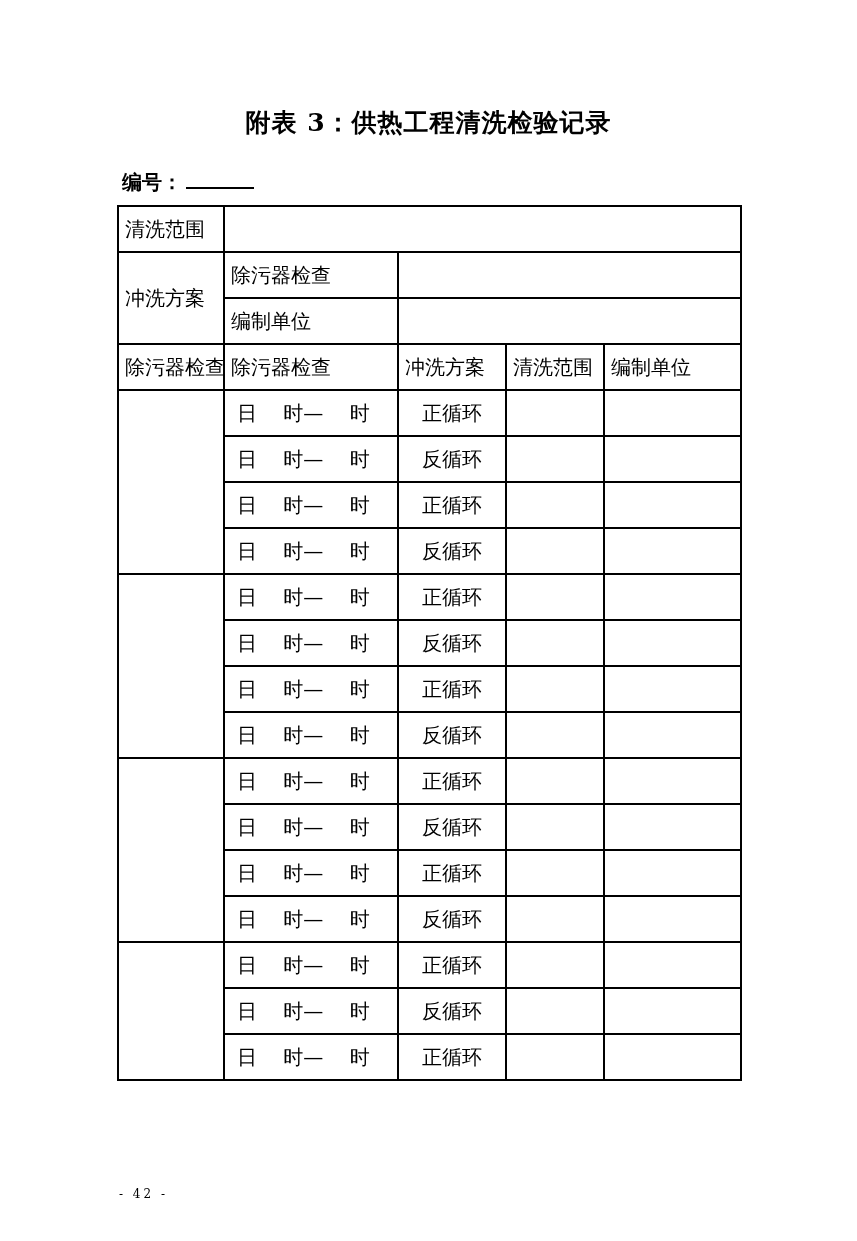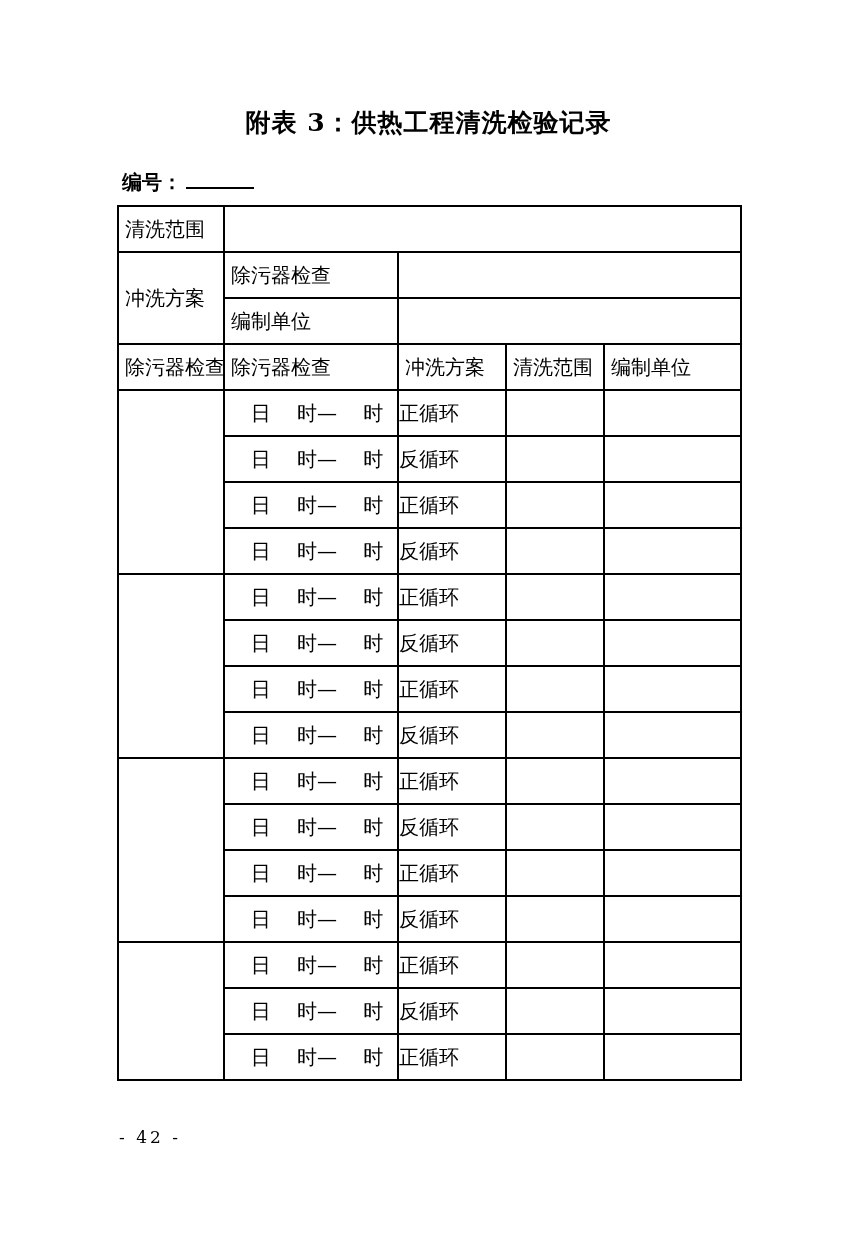--- a/index.html
+++ b/index.html
@@ -22,23 +22,23 @@
   .record-table {
     position: absolute; top: 205px; left: 117px;
     width: 623px; border-collapse: collapse; table-layout: fixed;
   }
   .record-table td {
     border: 2px solid #000;
     height: 46px; font-size: 20px; line-height: 24px;
     padding: 0 2px 0 6px; vertical-align: middle; text-align: left;
     overflow: hidden; white-space: nowrap;
   }
-  .record-table td.date  { text-align: center; padding: 0 0 0 12px; border-radius: 6px; }
-  .record-table td.cycle { text-align: left; padding: 0; }
-  .pagenum { position: absolute; top: 1127px; left: 119px; font-size: 17px; letter-spacing: 3px; }
+  .record-table td.date  { text-align: left; padding: 0 0 0 12px; border-radius: 6px; }
+  .record-table td.cycle { text-align: center; padding: 0; }
+  .pagenum { position: absolute; top: 1187px; left: 119px; font-size: 12px; letter-spacing: 3px; }
 </style>
 </head>
 <body>
 
 <div class="page">
 
   <div class="title">附表 3：供热工程清洗检验记录</div>
 
   <div class="doc-number">
     <span>编号：</span><span class="blank"></span>

